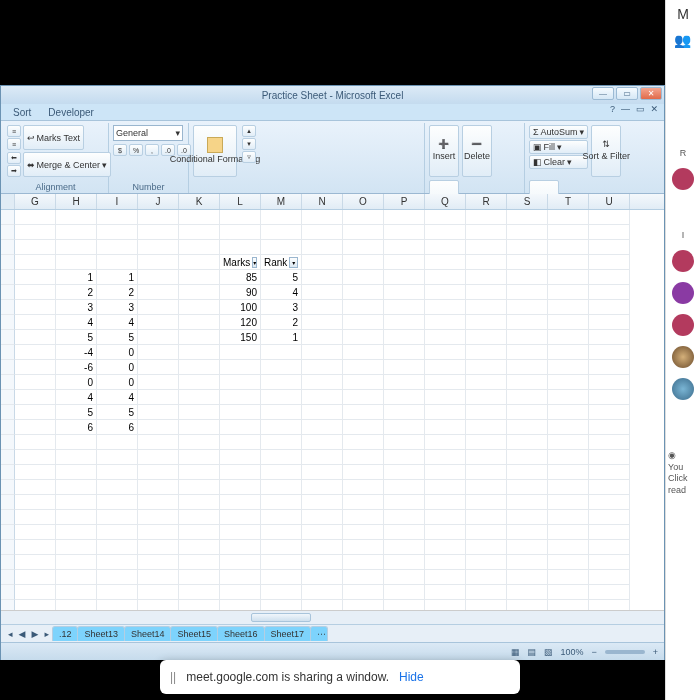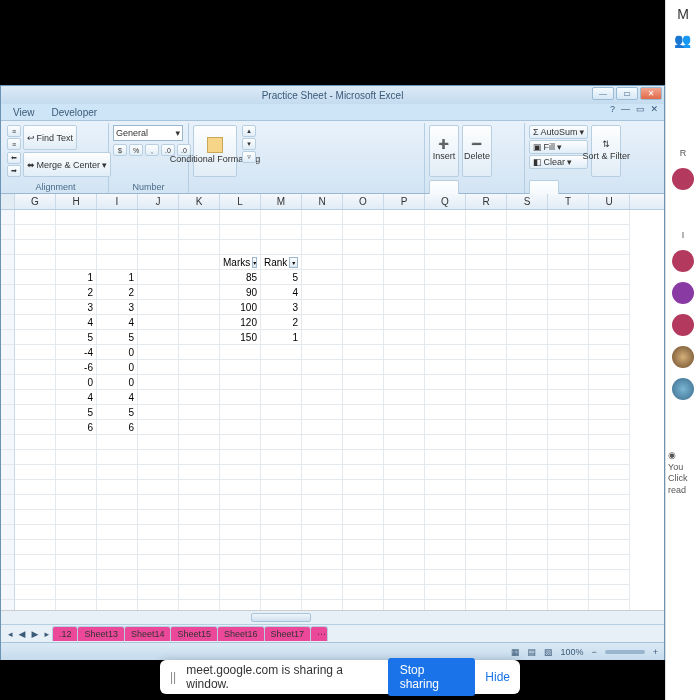--- a/index.html
+++ b/index.html
@@ -39,21 +39,21 @@
   .style-neutral { background:#fbe9b8; color:#8a6a1f; }
   .grid-area { background: #fff; height: 430px; display: flex; flex-direction: column; }
   .col-headers { display: flex; height: 16px; background: linear-gradient(#f4f8fc,#e1ecf5); border-bottom: 1px solid #b5cee2; }
   .ch { border-right: 1px solid #c9d9e7; display: flex; align-items: center; justify-content: center; font-size: 10px; color: #333; }
   .grid-body { flex: 1; position: relative; background: #fff; overflow: hidden; }
   .cell-row { display: flex; height: 15px; }
   .cell { border-right: 1px solid #e4e9ee; border-bottom: 1px solid #e4e9ee; font-size: 10px; display: flex; align-items: center; justify-content: flex-end; padding: 0 3px; color: #000; }
   .cell.txt { justify-content: flex-start; }
   .filter-btn { width: 11px; height: 11px; background: linear-gradient(#fdfefe,#dce8f2); border: 1px solid #9ab6cf; margin-left: 2px; display: inline-flex; align-items: center; justify-content: center; font-size: 6px; }
   .sheet-tabs { height: 18px; background: #e7eff7; border-top: 1px solid #b5cee2; display: flex; align-items: center; padding: 0 4px; gap: 0; font-size: 9px; }
-  .sheet-tab { padding: 2px 6px; background: #ec4899; border: 1px solid #b5cee2; border-bottom: none; border-radius: 3px 3px 0 0; margin-right: -1px; color: #333; }
+  .sheet-tab { padding: 2px 6px; background: #7dd3fc; border: 1px solid #b5cee2; border-bottom: none; border-radius: 3px 3px 0 0; margin-right: -1px; color: #333; }
   .statusbar { height: 18px; background: linear-gradient(#dbe9f5,#c6dbec); border-top: 1px solid #a8c4db; display:flex; align-items:center; justify-content:flex-end; padding:0 6px; gap:8px; font-size:9px; color:#3b5a78;}
   .right-panel { position: absolute; right: 0; top: 0; width: 35px; height: 700px; background: #fff; border-left: 1px solid #ddd; display:flex; flex-direction:column; align-items:center; padding-top:6px; gap:10px; }
   .avatar { width: 22px; height: 22px; border-radius: 50%; background: #b33a5e; }
   .avatar.a2 { background:#8a3aa3; }
   .avatar.a3 { background: radial-gradient(circle,#d4b07a,#6a4a2a); }
   .avatar.a4 { background: radial-gradient(circle,#7ab5d4,#3a6a8a); }
   .share-banner {
     position: absolute; bottom: 6px; left: 160px; width: 360px; height: 34px;
     background: #fff; border-radius: 6px; box-shadow: 0 2px 10px rgba(0,0,0,.3);
     display: flex; align-items: center; padding: 0 10px; gap: 10px; font-size: 12px; color: #333;
@@ -75,42 +75,42 @@
   <div class="titlebar">
     <span>Practice Sheet - Microsoft Excel</span>
     <div class="win-controls">
       <div class="win-btn">—</div>
       <div class="win-btn">▭</div>
       <div class="win-btn close">✕</div>
     </div>
   </div>
 
   <div class="menu-tabs">
-    <div class="menu-tab">View</div>
+    <div class="menu-tab">Sort</div>
     <div class="menu-tab">Developer</div>
     <div class="ribbon-close">
       <span>?</span>
       <span>—</span>
       <span>▭</span>
       <span>✕</span>
     </div>
   </div>
 
   <div class="ribbon">
 
     <div class="rgroup" style="width:106px">
       <div class="rgroup-body" style="flex-direction:column; gap:2px; align-items:stretch;">
         <div style="display:flex; gap:2px;">
           <div class="tiny-icons">
             <div class="tiny">≡</div>
             <div class="tiny">≡</div>
           </div>
           <div class="rbtn">
             <span>↩</span>
-            <span>Find Text</span>
+            <span>Marks Text</span>
           </div>
         </div>
         <div style="display:flex; gap:2px;">
           <div class="tiny-icons">
             <div class="tiny">⬅</div>
             <div class="tiny">➡</div>
           </div>
           <div class="rbtn">
             <span>⬌</span>
             <span>Merge &amp; Center</span> ▾
@@ -750,15 +750,14 @@
     <div>◉</div>
     <div>You</div>
     <div>Click</div>
     <div>read</div>
   </div>
 </div>
 
 <div class="share-banner">
   <span style="color:#888">||</span>
   <span>meet.google.com is sharing a window.</span>
-  <span class="stop">Stop sharing</span>
   <span class="hide">Hide</span>
 </div>
 
 </body></html>

